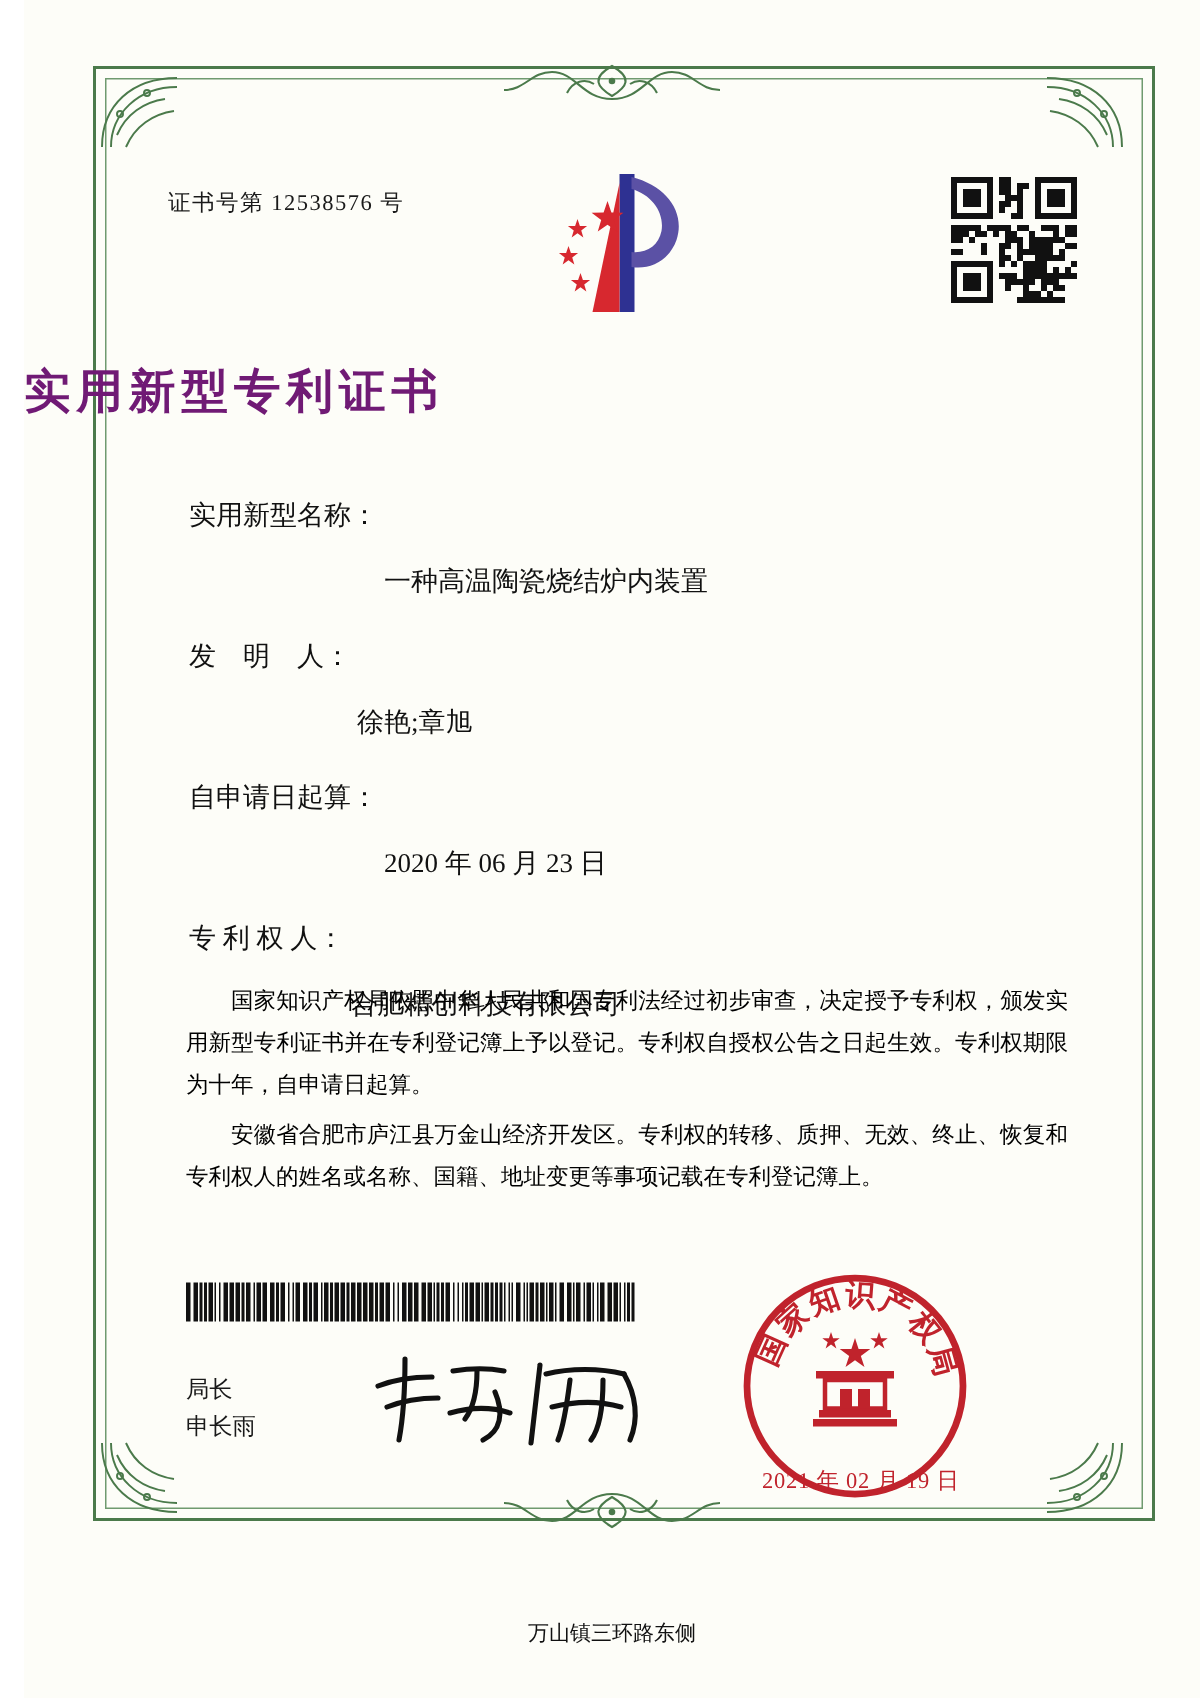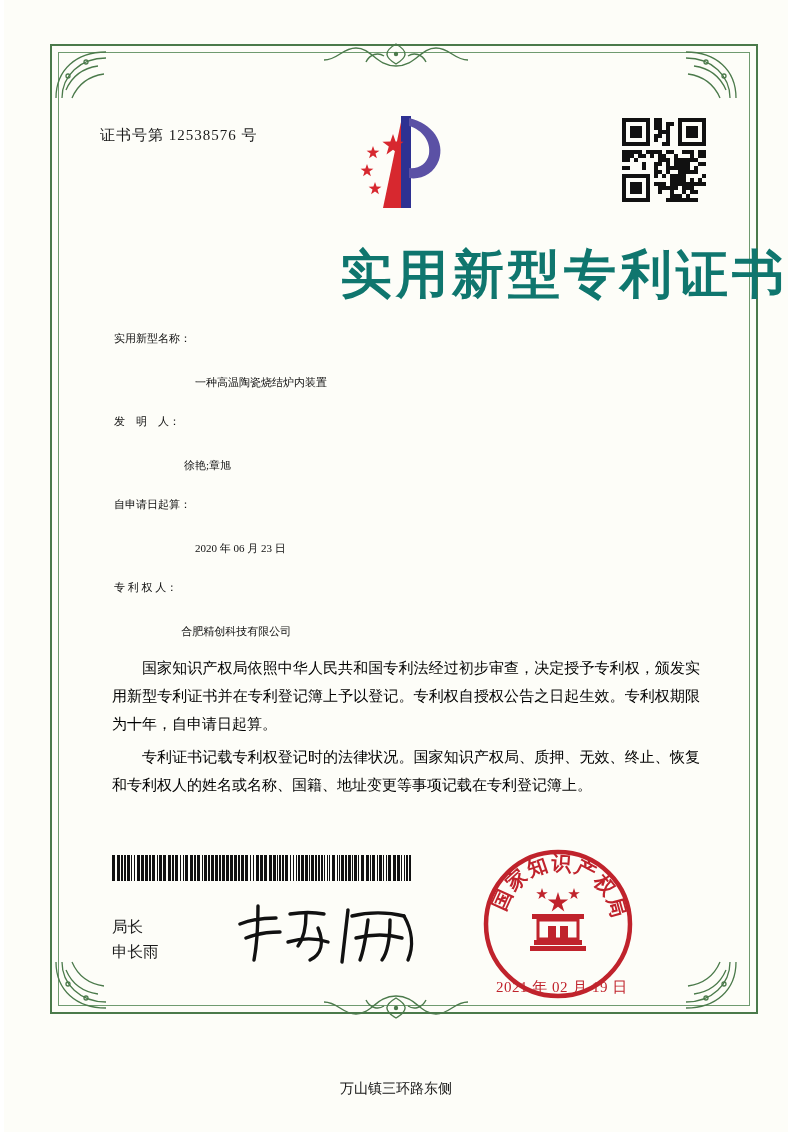--- a/index.html
+++ b/index.html
@@ -11,21 +11,21 @@
     width: 800px;
     height: 1132px;
     font-family: "Liberation Serif", serif;
     color: #1a1a1a;
     position: relative;
     overflow: hidden;
   }
 
   .page {
     position: absolute;
-    left: 4px; top: 0;
+    left: 16px; top: 0;
     width: 784px;
     height: 1132px;
     background: #fdfdf8;
   }
 
   
   .border-outer {
     position: absolute;
     left: 46px; top: 44px;
     width: 708px; height: 970px;
@@ -93,35 +93,35 @@
     grid-template-rows: repeat(21, 4px);
   }
   .qr-grid i { display:block; width:4px; height:4px; }
   .qr-grid i.on { background:#111; }
 
   
   .title {
     position: absolute;
     left: 0; right: 0;
     top: 240px;
-    text-align: right;
+    text-align: left;
     font-family: "DejaVu Serif", serif;
-    font-size: 52px;
+    font-size: 31px;
     font-weight: bold;
     letter-spacing: 4px;
-    color: #0f766e;
+    color: #701a75;
   }
 
   
   .fields {
     position: absolute;
     left: 110px;
     top: 330px;
     width: 590px;
-    font-size: 11px;
+    font-size: 18px;
     line-height: 1.55;
   }
   .field {
     display: flex;
     margin-bottom: 22px;
   }
   .field .lbl {
     white-space: nowrap;
     color: #111;
   }
@@ -772,21 +772,21 @@
       <span class="val">2020 年 06 月 23 日</span>
     </div>
     <div class="field">
       <span class="lbl">专 利 权 人：</span>
       <span class="val">合肥精创科技有限公司</span>
     </div>
   </div>
 
   <div class="paras">
     <p>国家知识产权局依照中华人民共和国专利法经过初步审查，决定授予专利权，颁发实用新型专利证书并在专利登记簿上予以登记。专利权自授权公告之日起生效。专利权期限为十年，自申请日起算。</p>
-    <p>专利证书记载专利权登记时的法律状况。国家知识产权局、质押、无效、终止、恢复和专利权人的姓名或名称、国籍、地址变更等事项记载在专利登记簿上。</p>
+    <p>安徽省合肥市庐江县万金山经济开发区。专利权的转移、质押、无效、终止、恢复和专利权人的姓名或名称、国籍、地址变更等事项记载在专利登记簿上。</p>
   </div>
 
   <div class="barcode" id="barcode">
       <i style="width: 3px; margin-right: 1.6px;"></i>
       <i style="width: 3px; margin-right: 1.6px;"></i>
       <i style="width: 1.4px; margin-right: 1.6px;"></i>
       <i style="width: 1.4px; margin-right: 1px;"></i>
       <i style="width: 3px; margin-right: 1px;"></i>
       <i style="width: 1.4px; margin-right: 1.6px;"></i>
       <i style="width: 1.4px; margin-right: 1.6px;"></i>

